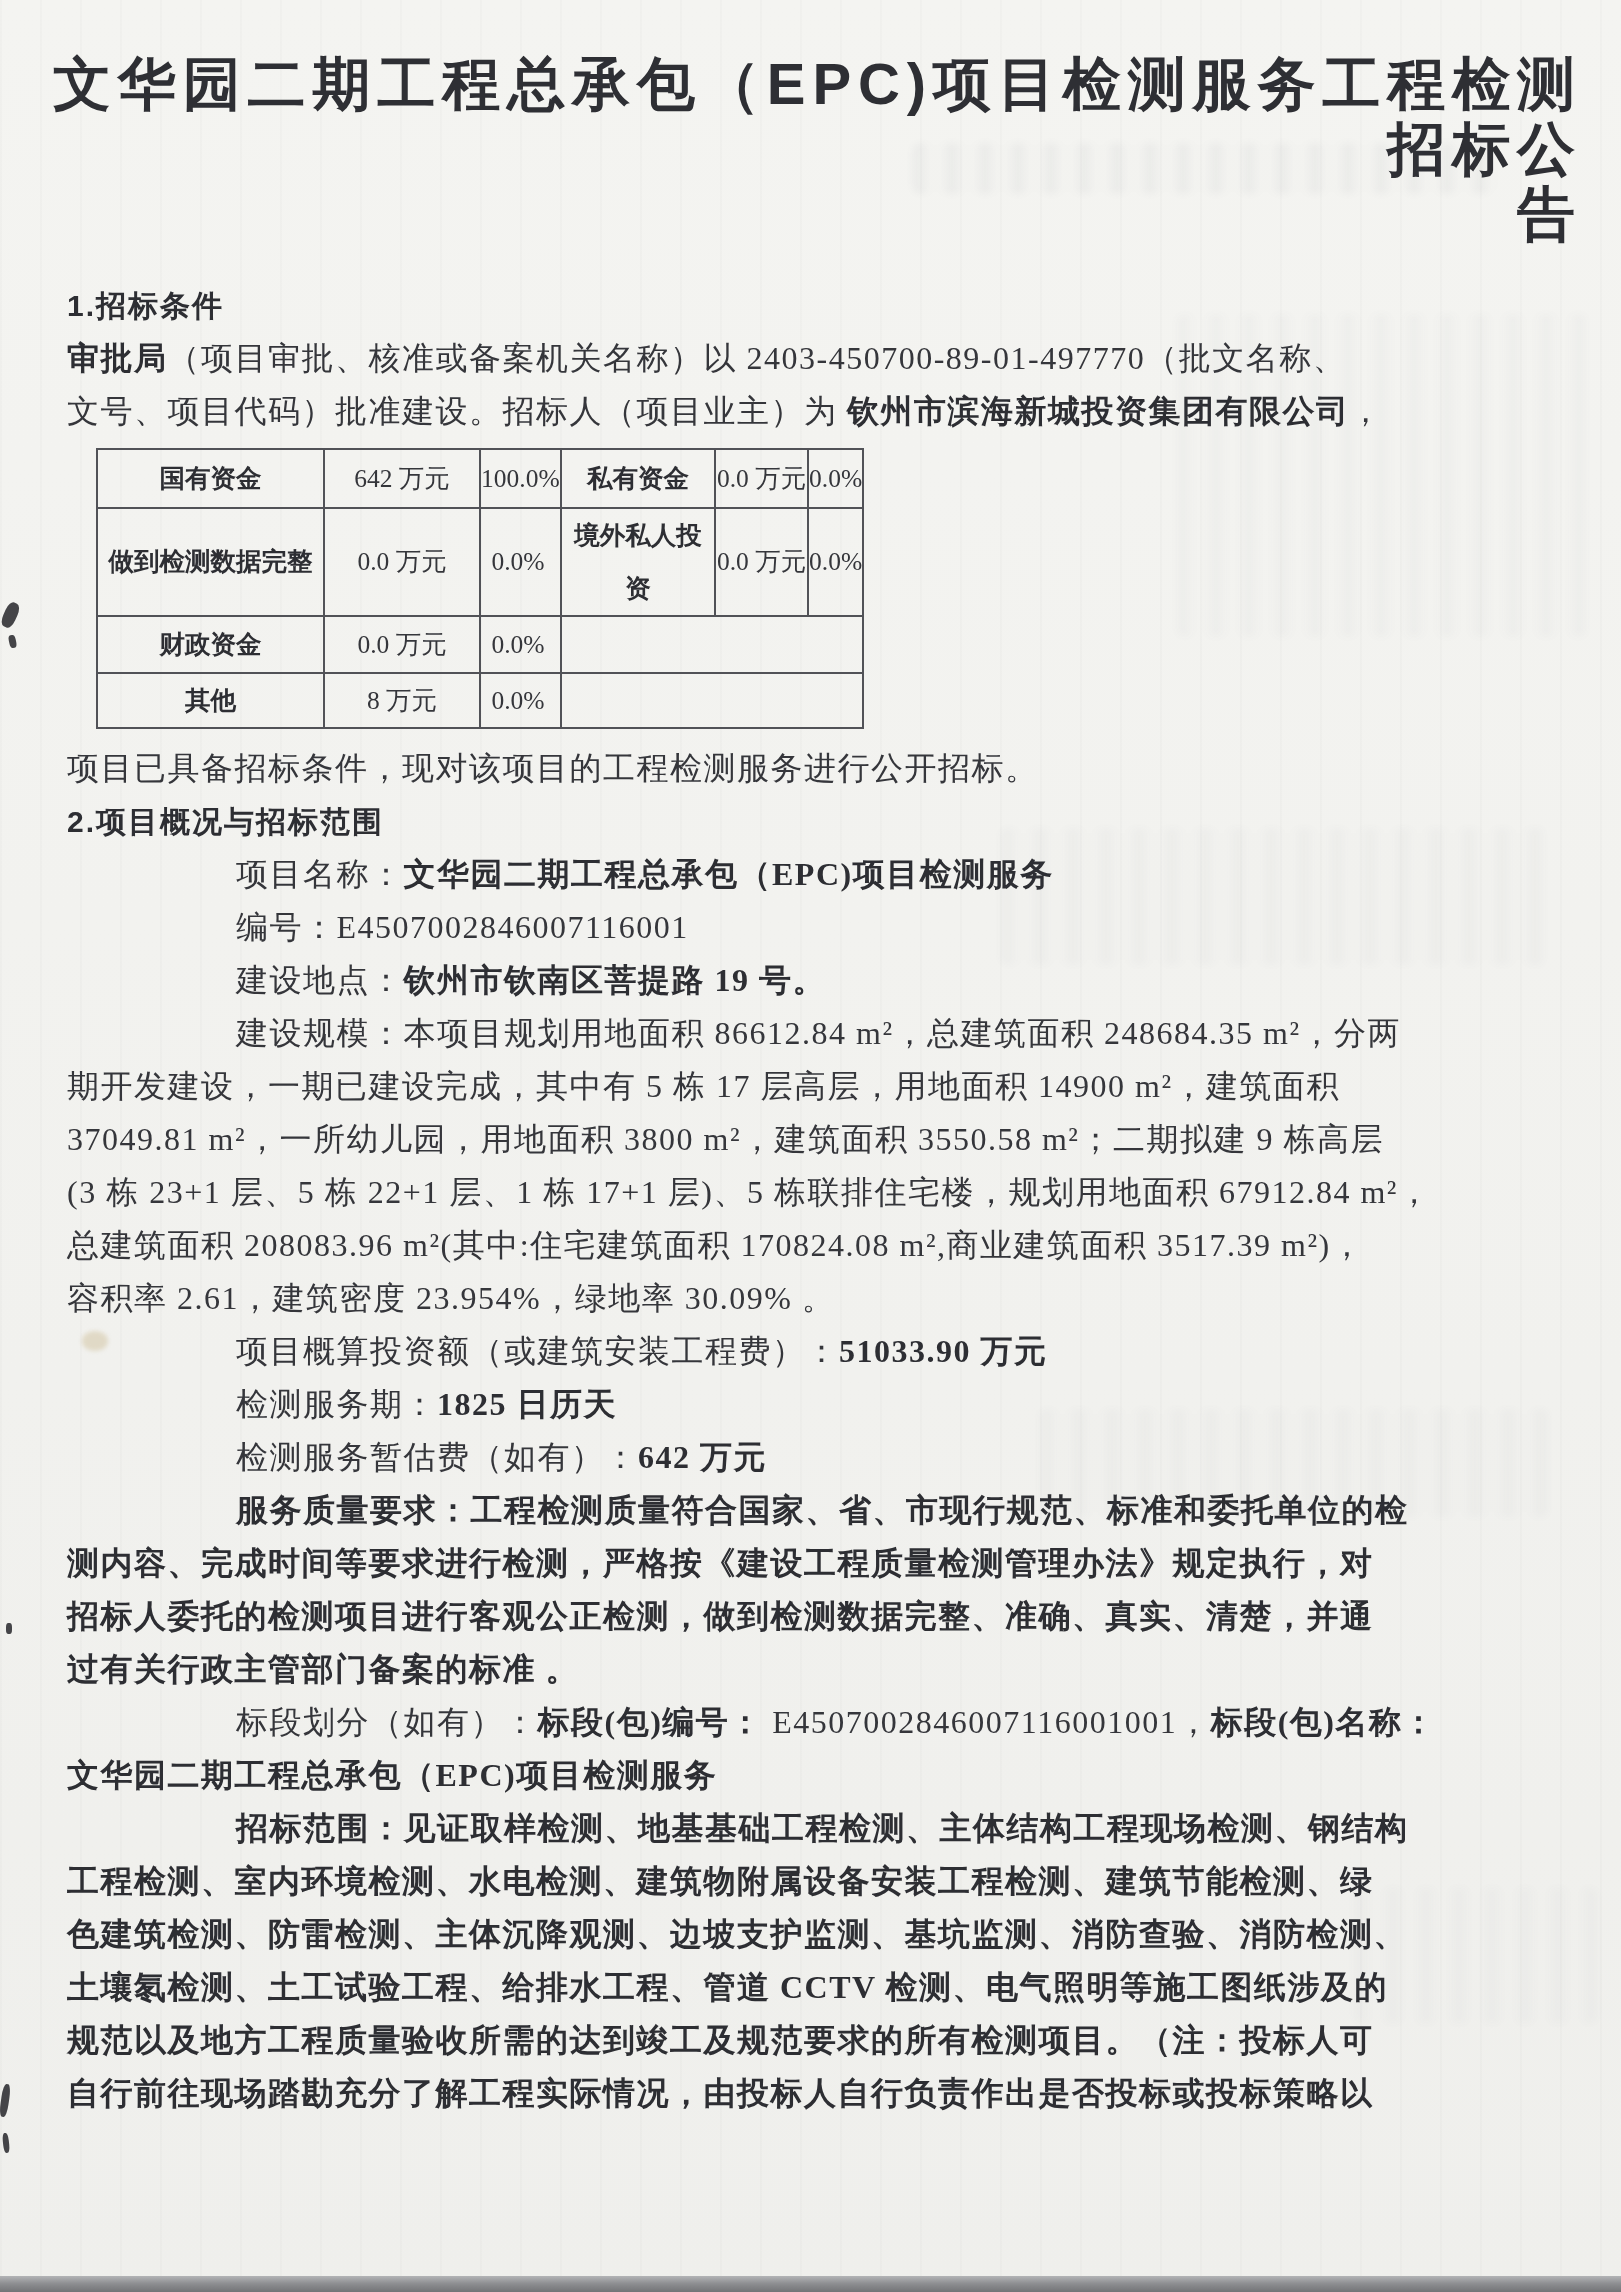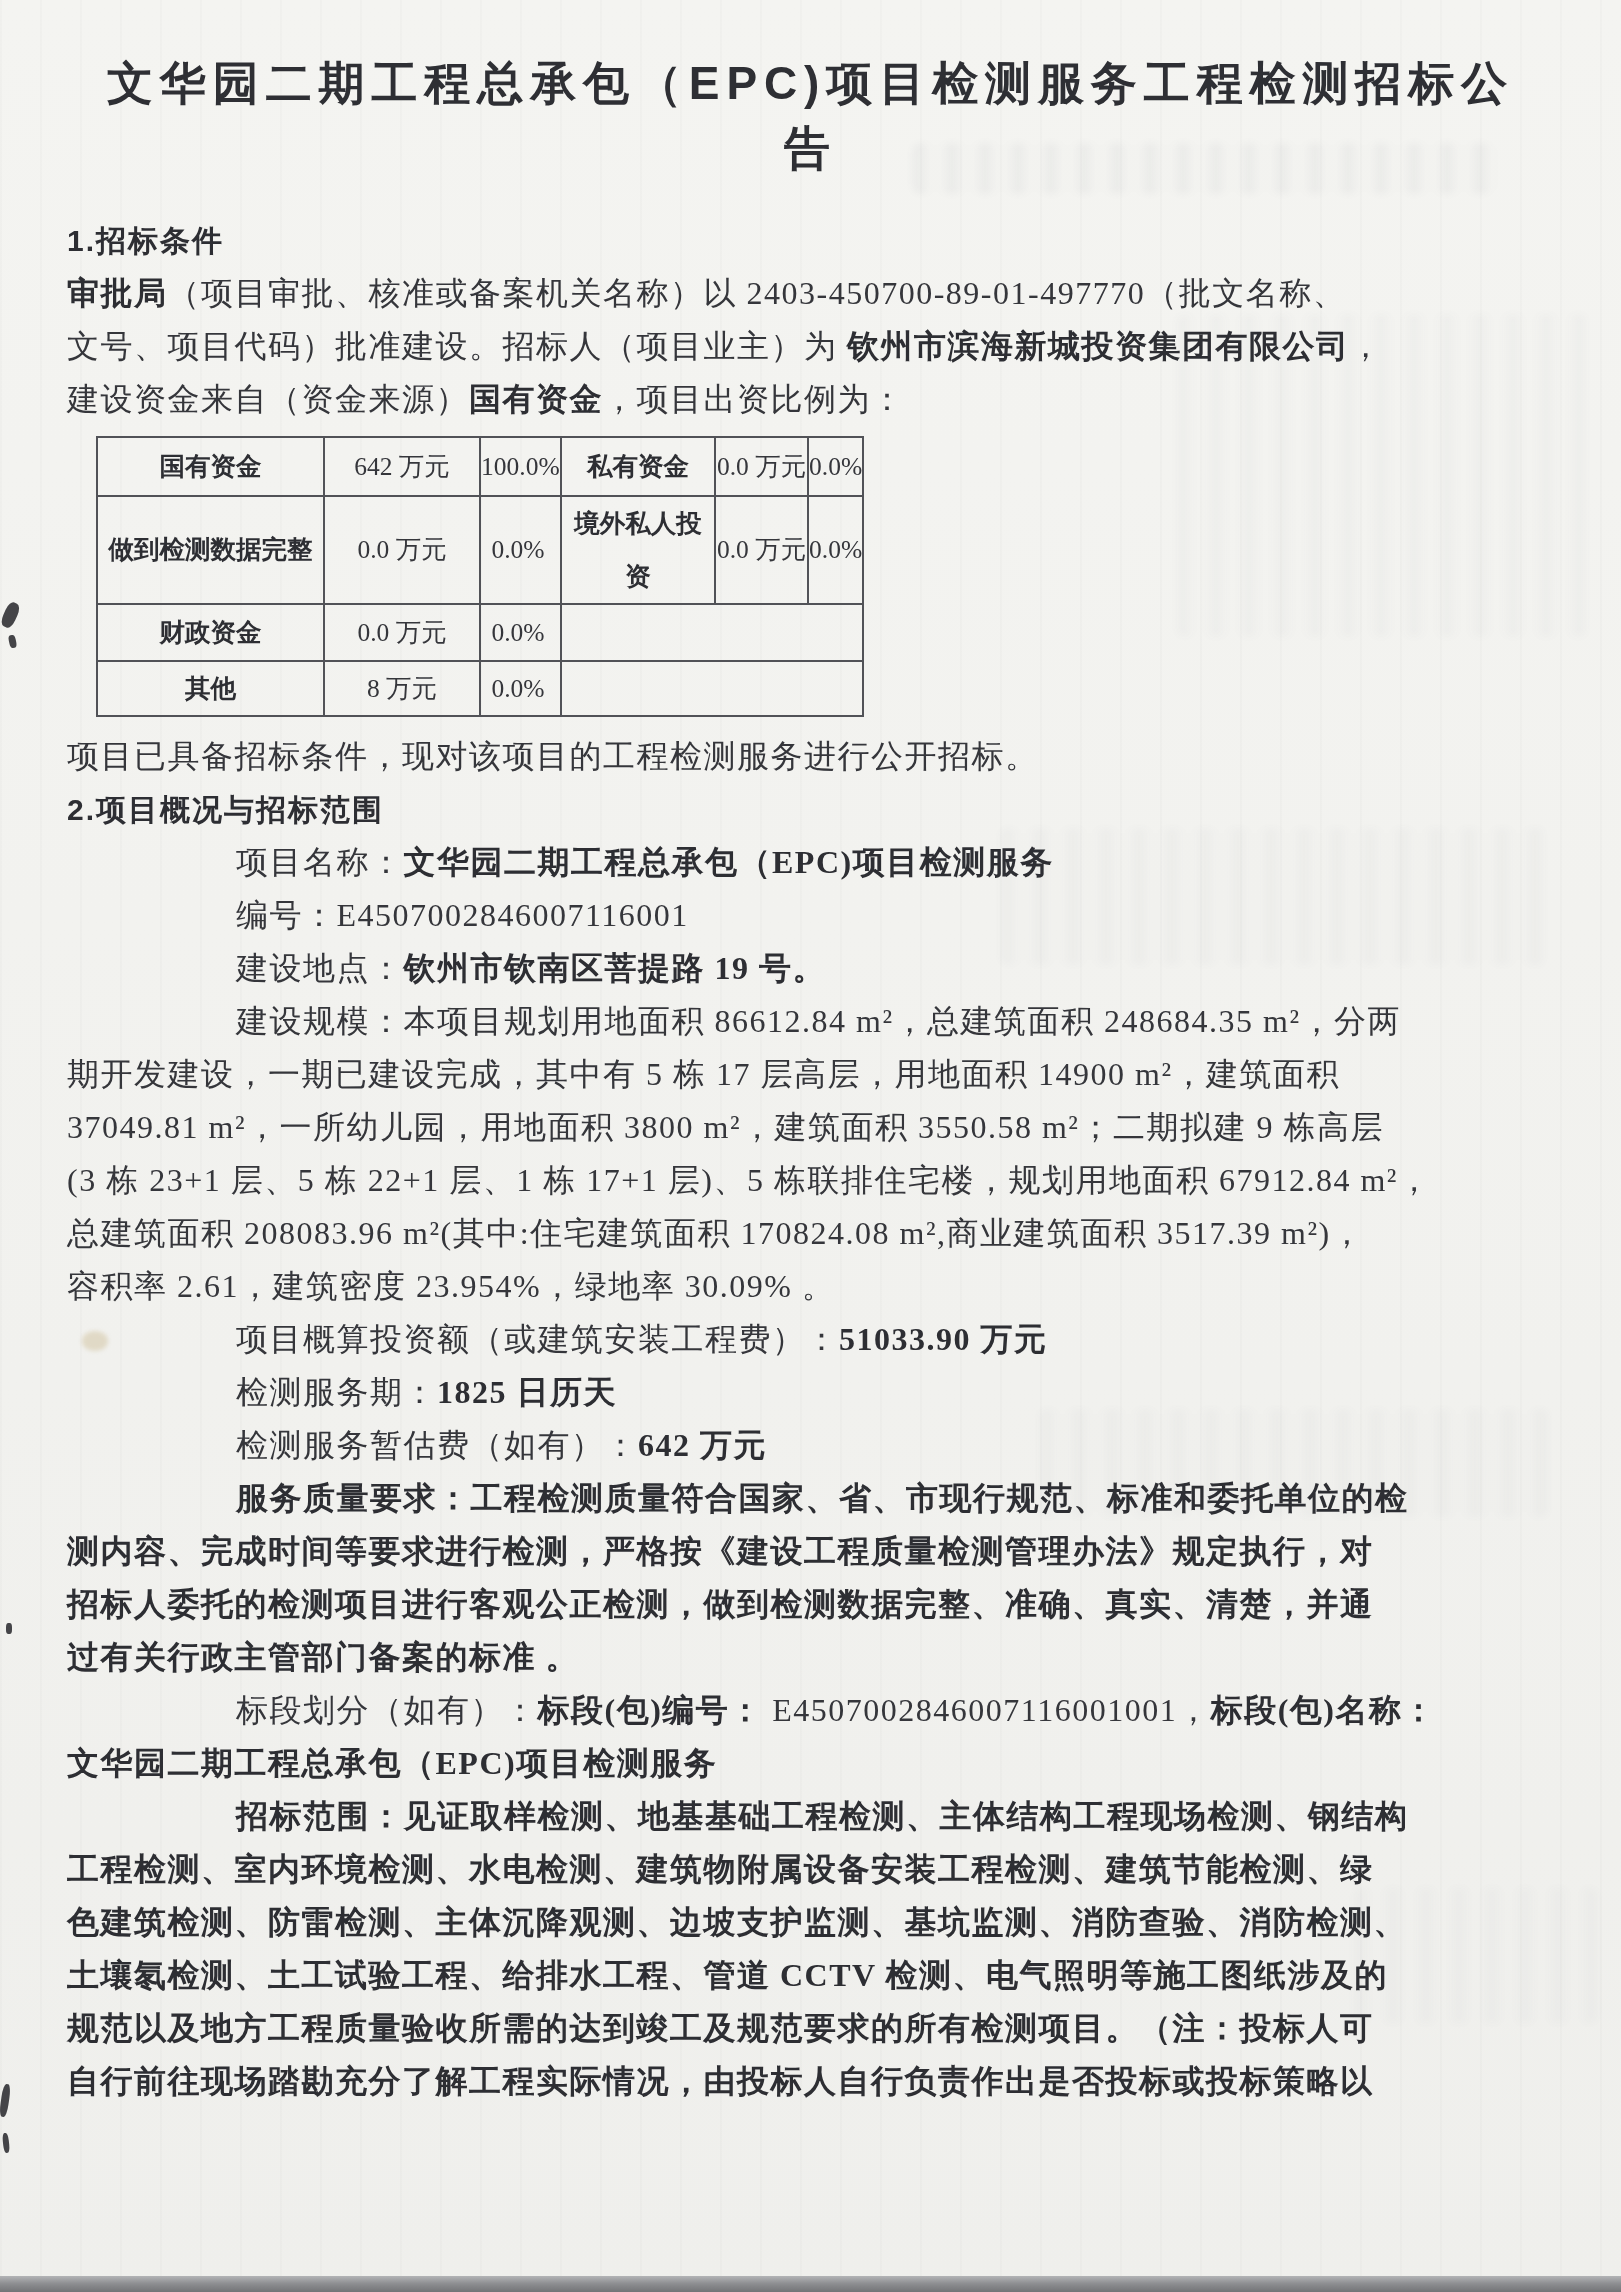--- a/index.html
+++ b/index.html
@@ -9,24 +9,24 @@
     background:#f2f2ef;
     background-image:
       repeating-linear-gradient(90deg, rgba(0,0,0,0.015) 0 2px, rgba(0,0,0,0) 2px 40px),
       linear-gradient(180deg,#f4f4f1 0%,#f1f1ee 60%,#efefec 100%);
     overflow:hidden;
     font-family:"Liberation Serif","DejaVu Serif",serif;
     color:#35363b;
   }
   .title{
     margin:51px 39px 8px 39px;
-    text-align:center;
+    text-align:right;
     font-family:"Liberation Sans","DejaVu Sans",sans-serif;
     font-weight:700;
-    font-size:46px;
+    font-size:58px;
     letter-spacing:6.9px;
     line-height:65px;
     color:#2e2f34;
   }
   .body{
     margin:33px 59px 0 67px;
     width:1492px;
     font-size:32px;
     line-height:53px;
     letter-spacing:1.5px;
@@ -81,21 +81,20 @@
   <div class="title">
     <div>文华园二期工程总承包（EPC)项目检测服务工程检测招标公</div>
     <div>告</div>
   </div>
 
   <div class="body">
     <div id="lines-a">
         <div class="line sec"><span class="b">1.招标条件</span></div>
         <div class="line"><span class="b">审批局</span><span>（项目审批、核准或备案机关名称）以 2403-450700-89-01-497770（批文名称、</span></div>
         <div class="line"><span>文号、项目代码）批准建设。招标人（项目业主）为 </span><span class="b">钦州市滨海新城投资集团有限公司</span><span>，</span></div>
-        <div class="line"><span>建设资金来自（资金来源）</span><span class="b">国有资金</span><span>，项目出资比例为：</span></div>
       </div>
 
     <table class="funding">
       <colgroup>
         <col style="width:227px">
           <col style="width:156px">
           <col style="width:81px">
         <col style="width:154px">
           <col style="width:93px">
           <col style="width:55px">

